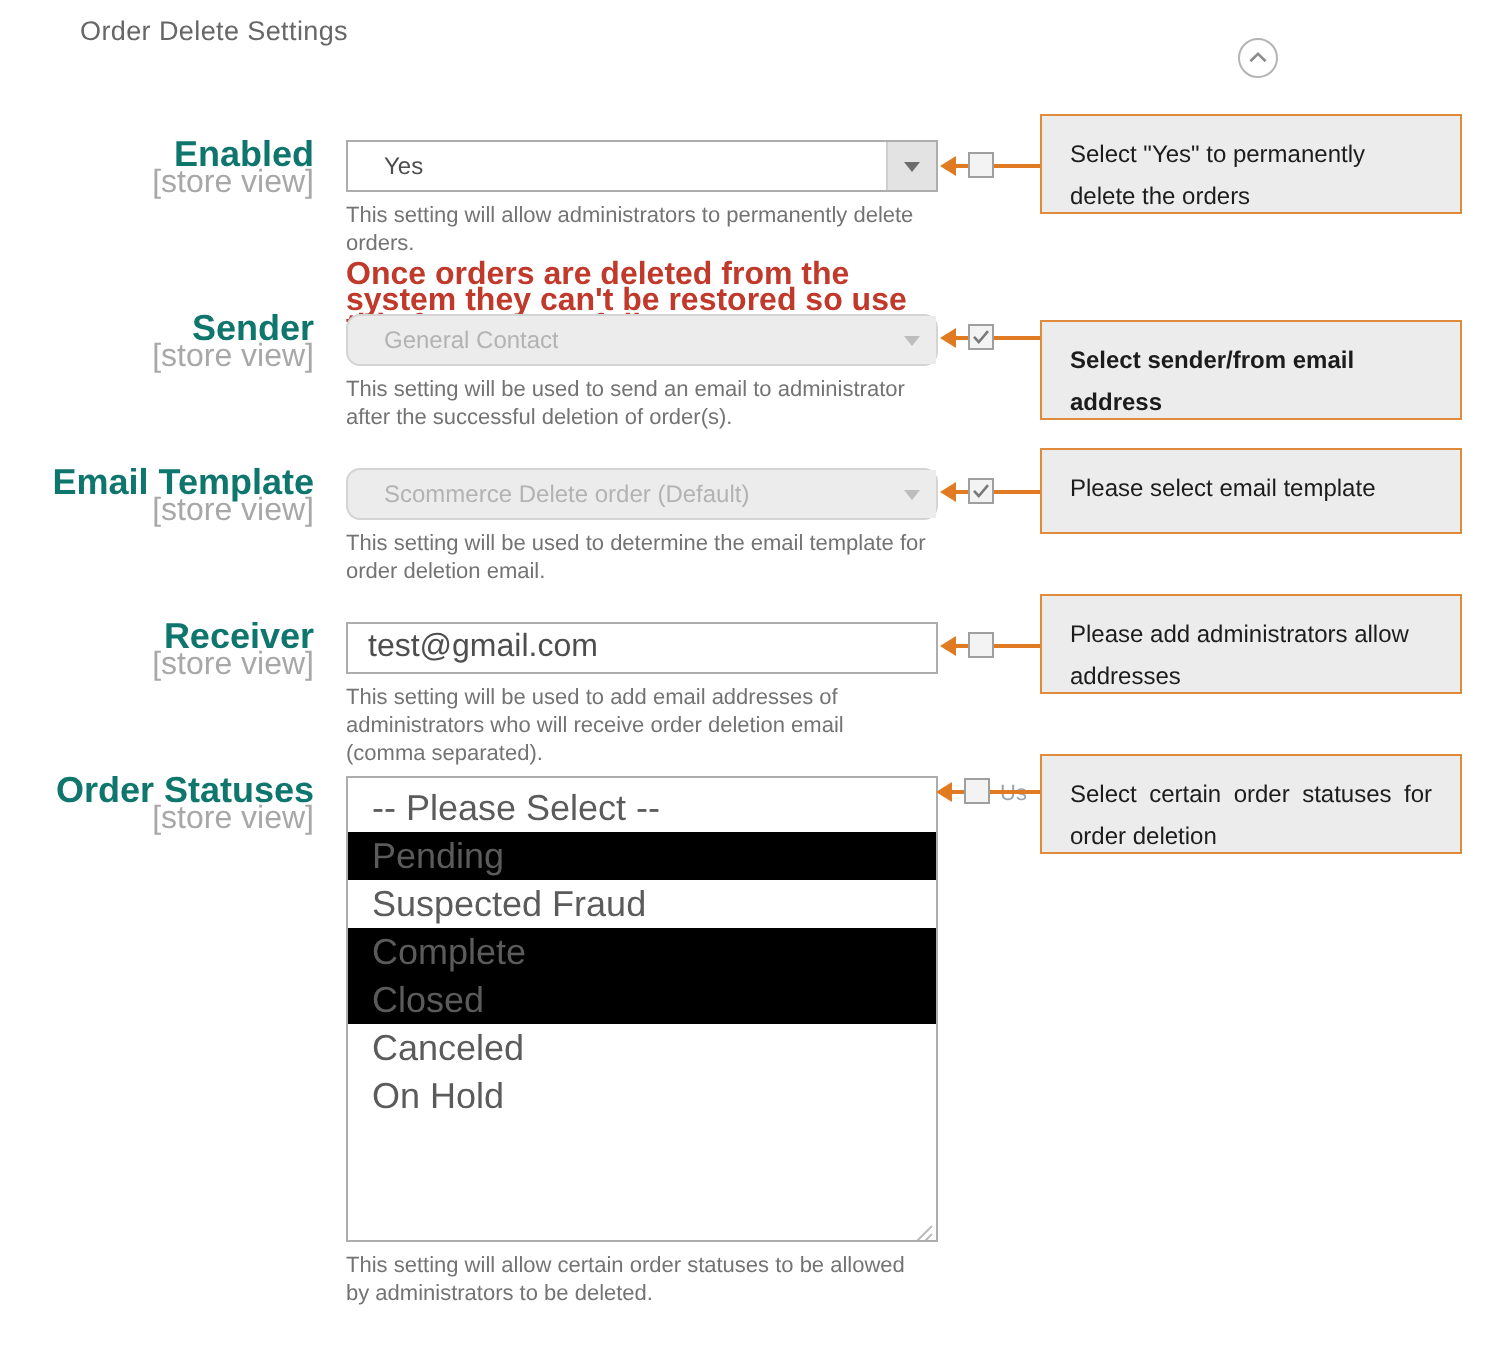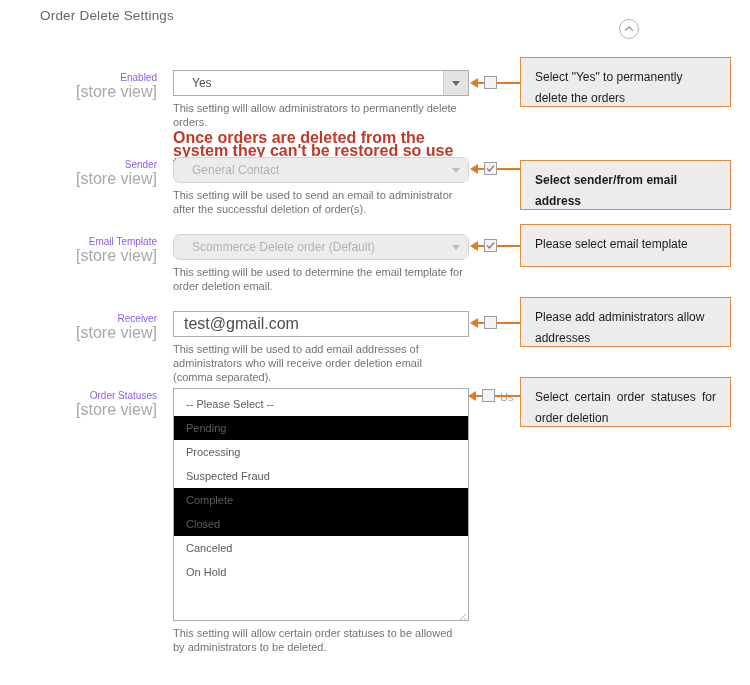--- a/index.html
+++ b/index.html
@@ -47,23 +47,23 @@
   .label-col {
     position: absolute;
     left: 0;
     width: 165px;
     text-align: right;
     box-sizing: border-box;
     padding-right: 8px;
   }
   .label-main {
     display: block;
-    font-size: 10px;
-    font-weight: normal;
-    color: #8b5cf6;
+    font-size: 18px;
+    font-weight: bold;
+    color: #0f766e;
     line-height: 15px;
   }
   .label-scope {
     display: block;
     font-size: 16px;
     color: #a8a8a8;
     line-height: 13px;
   }
 
   .control-col {
@@ -141,21 +141,21 @@
     box-sizing: border-box;
     height: 233px;
     position: relative;
     overflow: hidden;
     padding-top: 3px;
   }
   .multi-opt {
     height: 24px;
     line-height: 24px;
     padding-left: 12px;
-    font-size: 11px;
+    font-size: 18px;
     color: #5b5b5b;
     white-space: nowrap;
   }
   .multi-opt.selected { background: #000000; }
   .resize-grip {
     position: absolute;
     right: 1px;
     bottom: 1px;
     width: 10px;
     height: 10px;
@@ -287,21 +287,20 @@
 
 <div class="field" style="top:388px;">
   <div class="label-col">
     <span class="label-main">Order Statuses</span>
     <span class="label-scope">[store view]</span>
   </div>
   <div class="control-col">
     <div class="multi">
       <div class="multi-opt">-- Please Select --</div>
       <div class="multi-opt selected">Pending</div>
-      <div class="multi-opt">Processing</div>
       <div class="multi-opt">Suspected Fraud</div>
       <div class="multi-opt selected">Complete</div>
       <div class="multi-opt selected">Closed</div>
       <div class="multi-opt">Canceled</div>
       <div class="multi-opt">On Hold</div>
       <span class="resize-grip">
         <svg width="10" height="10" viewBox="0 0 10 10">
           <line x1="9" y1="1" x2="1" y2="9" stroke="#b9b9b9" stroke-width="1"></line>
           <line x1="9" y1="5" x2="5" y2="9" stroke="#b9b9b9" stroke-width="1"></line>
         </svg>

